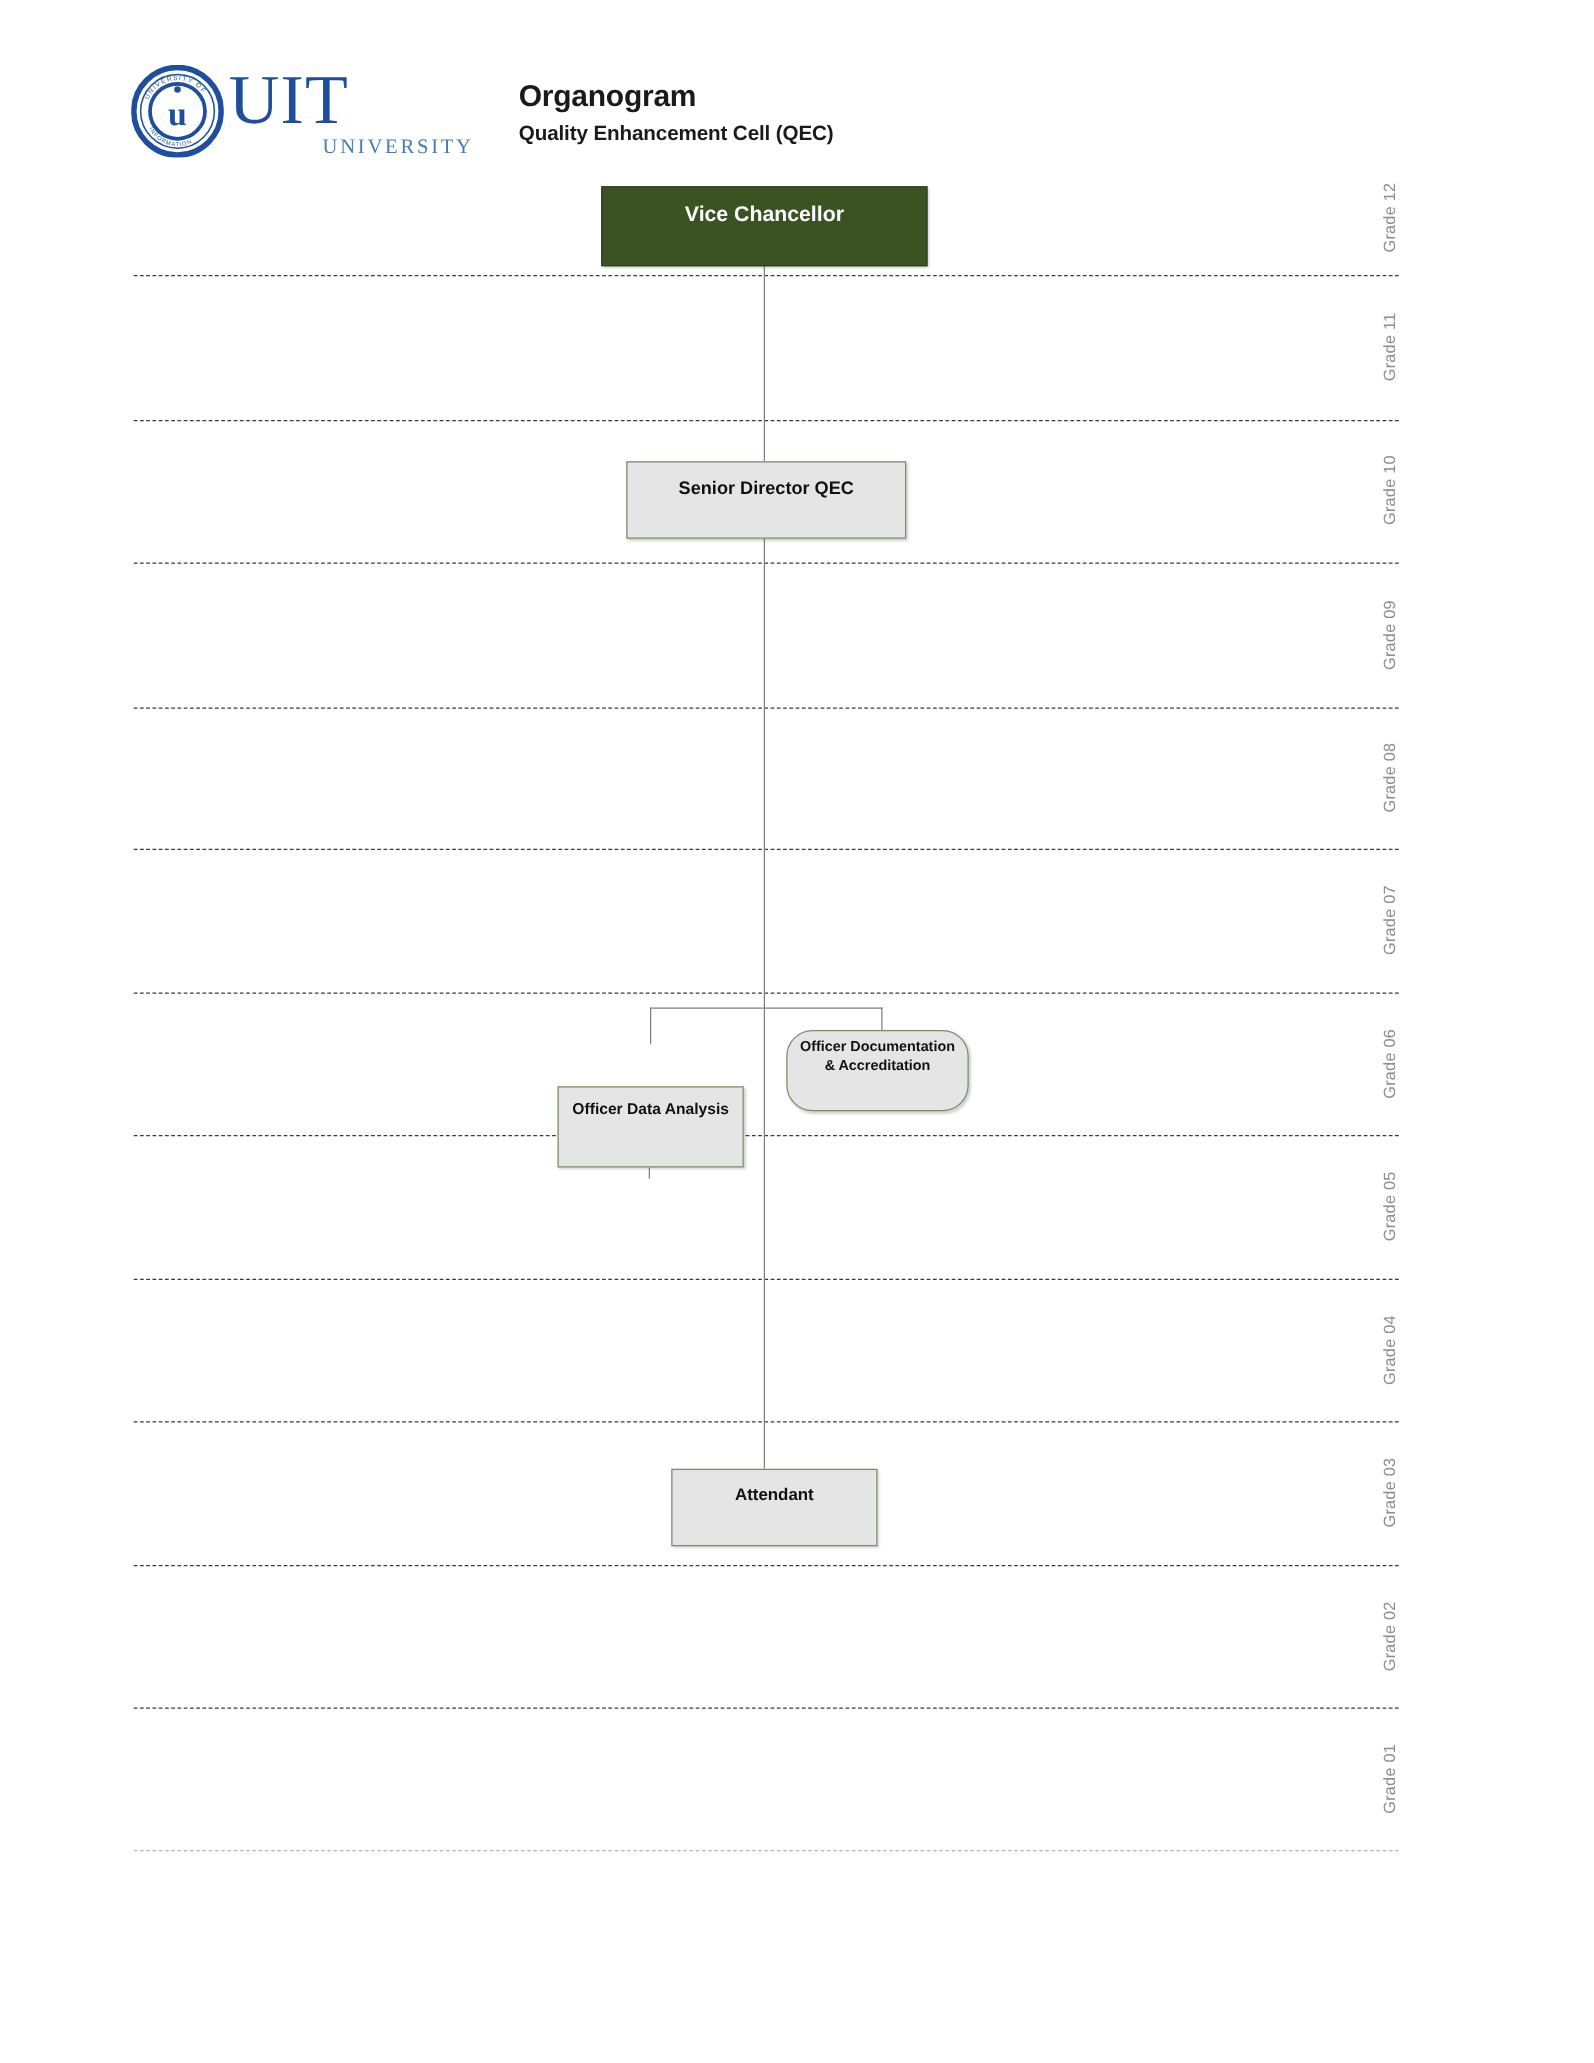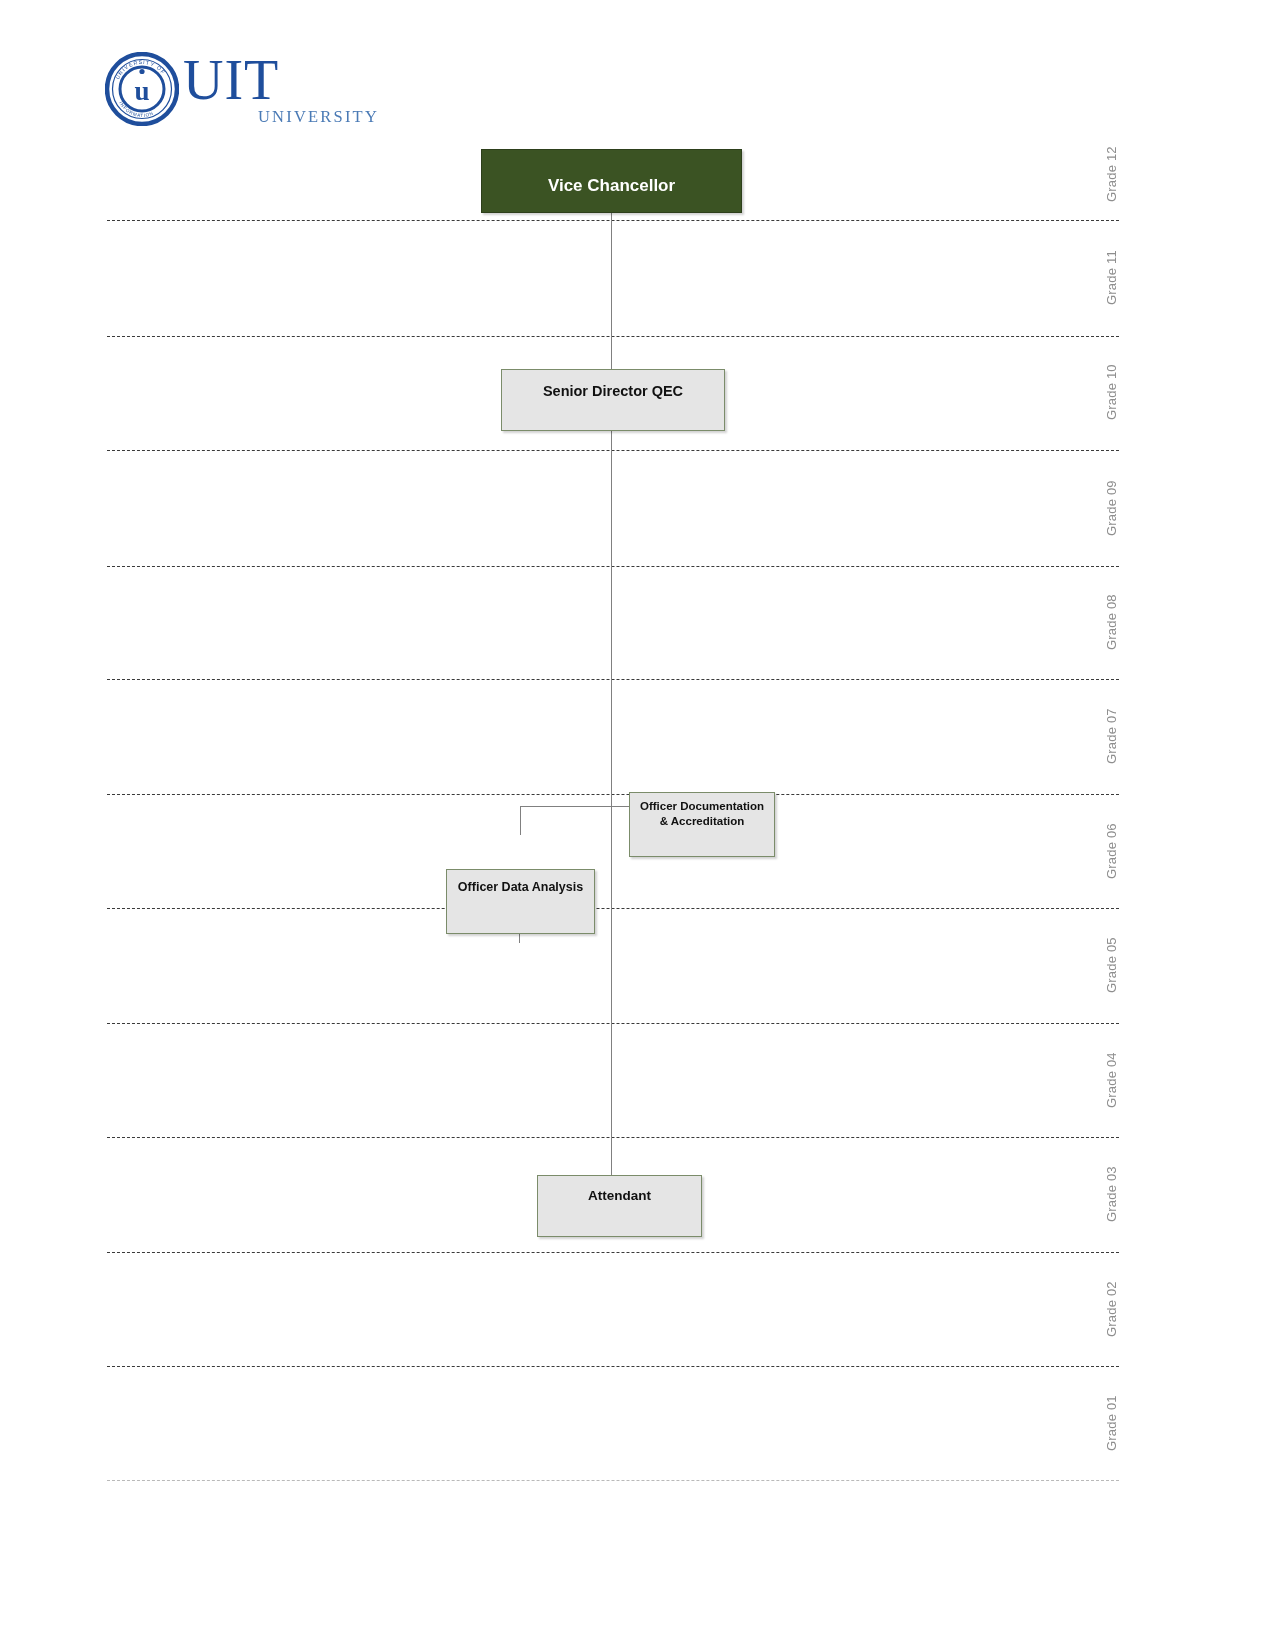--- a/index.html
+++ b/index.html
@@ -157,20 +157,24 @@
         <textPath href="#sealarcb" startOffset="14%">INFORMATION</textPath>
       </text>
     </svg>
   </div>
 
   <div id="logo-wordmark">
     <div class="uit-letters">UIT</div>
     <div class="uit-sub">UNIVERSITY</div>
   </div>
 
+  <div id="title-block">
+    <div id="doc-title">Organogram</div>
+    <div id="doc-subtitle">Quality Enhancement Cell (QEC)</div>
+  </div>
 </div>
 
 <div id="chart">
 
   <div class="grade-line" style="top:220px"></div>
   <div class="grade-line" style="top:336px"></div>
   <div class="grade-line" style="top:450px"></div>
   <div class="grade-line" style="top:566px"></div>
   <div class="grade-line" style="top:679px"></div>
   <div class="grade-line" style="top:794px"></div>
@@ -195,34 +199,34 @@
   <div class="grade-label" style="left:1104px; top:1451px">Grade 01</div>
 
   <div class="vline" style="left:611px; top:212px; height:963px"></div>
 
   <div class="hline" style="left:520px; top:806px; width:186px"></div>
   <div class="vline" style="left:520px; top:806px; height:29px"></div>
   <div class="vline" style="left:705px; top:806px; height:29px"></div>
 
   <div class="vline" style="left:519px; top:891px; height:52px"></div>
 
-  <div class="node top" style="left:481px; top:149px; width:261px; height:64px; font-size:17px; padding-top:25px;">
+  <div class="node top" style="left:481px; top:149px; width:261px; height:64px; font-size:17px; padding-top:11px;">
     <span>Vice Chancellor</span>
   </div>
 
   <div class="node" style="left:501px; top:369px; width:224px; height:62px; font-size:14.5px; padding-top:12px;">
     <span>Senior Director QEC</span>
   </div>
 
 
   <div class="node" style="left:446px; top:824px; width:149px; height:65px; font-size:12.5px; padding-top:9px; padding-left:6px; padding-right:6px;margin-top:45px;">
     <span>Officer Data Analysis</span>
   </div>
 
-  <div class="node" style="left:629px; top:792px; width:146px; height:65px; font-size:11.5px; padding-top:6px; padding-left:5px; padding-right:5px;">
+  <div class="node" style="left:629px; top:824px; width:146px; height:65px; font-size:11.5px; padding-top:6px; padding-left:5px; padding-right:5px;border-radius:21px;">
     <span>Officer Documentation &amp; Accreditation</span>
   </div>
 
 
   <div class="node" style="left:537px; top:1175px; width:165px; height:62px; font-size:13.5px; padding-top:11px;">
     <span>Attendant</span>
   </div>
 
 </div>
 

